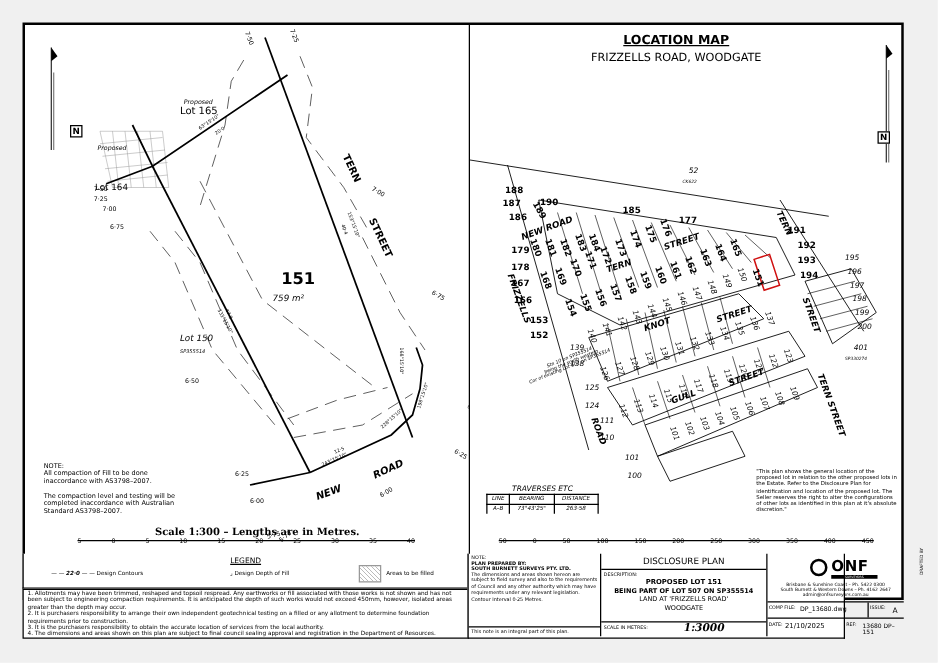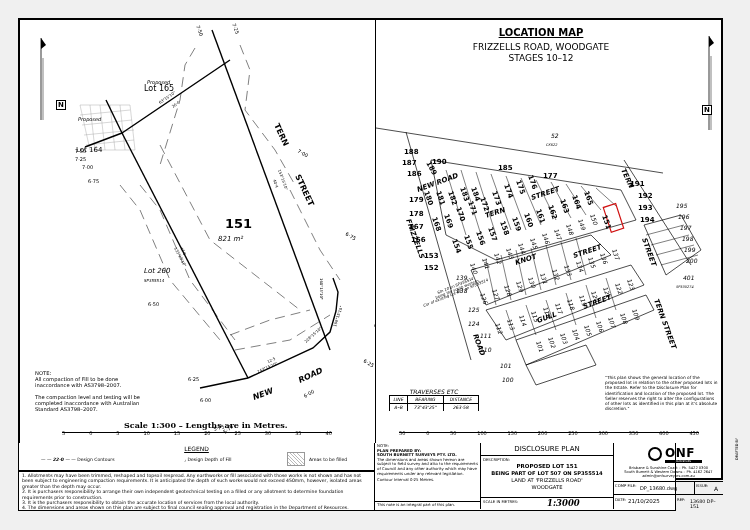--- a/index.html
+++ b/index.html
@@ -104,23 +104,23 @@
     </svg>
 
     <div class="abs lbl" style="left:36px;top:80px;font-size:7px;font-weight:bold;border:1px solid #000;padding:0 1px;background:#fff;">N</div>
 
     <div class="abs" style="left:127px;top:59px;font-size:5px;font-style:italic;">Proposed</div>
     <div class="abs" style="left:124px;top:64px;font-size:8px;">Lot 165</div>
     <div class="abs" style="left:58px;top:96px;font-size:5px;font-style:italic;">Proposed</div>
     <div class="abs" style="left:56px;top:102px;font-size:7px;margin-top:24px;">Lot 164</div>
 
     <div class="abs" style="left:205px;top:196px;font-size:13px;font-weight:bold;">151</div>
-    <div class="abs" style="left:198px;top:215px;font-size:7px;font-style:italic;">821 m²</div>
-
-    <div class="abs" style="left:124px;top:247px;font-size:7px;font-style:italic;">Lot 260</div>
+    <div class="abs" style="left:198px;top:215px;font-size:7px;font-style:italic;">759 m²</div>
+
+    <div class="abs" style="left:124px;top:247px;font-size:7px;font-style:italic;">Lot 150</div>
     <div class="abs" style="left:124px;top:258px;font-size:4px;font-style:italic;">SP355514</div>
 
     <div class="abs lbl" style="left:15px;top:350px;font-size:5.2px;line-height:6px;">
       <div>NOTE:</div>
       <div>All compaction of Fill to be done</div>
       <div>inaccordance with AS3798–2007.</div>
       <div style="height:6px"></div>
       <div>The compaction level and testing will be</div>
       <div>completed inaccordance with Australian</div>
       <div>Standard AS3798–2007.</div>
@@ -140,21 +140,20 @@
           <span>30</span>
           <span>35</span>
           <span>40</span>
       </div>
     </div>
   </div>
 
   <div class="panel right-panel">
     <div class="abs subtitle" style="left:0;top:22px;width:330px;">FRIZZELLS ROAD, WOODGATE</div>
     <div class="abs title" style="left:0;top:7px;width:330px;">LOCATION MAP</div>
-    <div class="abs subtitle" style="left:0;top:33px;width:330px;">STAGES 10–12</div>
 
     <svg width="349" height="425" viewBox="0 0 349 425">
       <g>
         <line x1="333" y1="16" x2="333" y2="110" stroke="#000" stroke-width="0.8"></line>
         <line x1="335" y1="36" x2="335" y2="110" stroke="#000" stroke-width="0.5"></line>
         <polygon points="333,16 338,23 333,27" fill="#000"></polygon>
       </g>
 
       <g stroke="#000" stroke-width="0.7" fill="none">
         <line x1="0" y1="108" x2="287" y2="153"></line>

